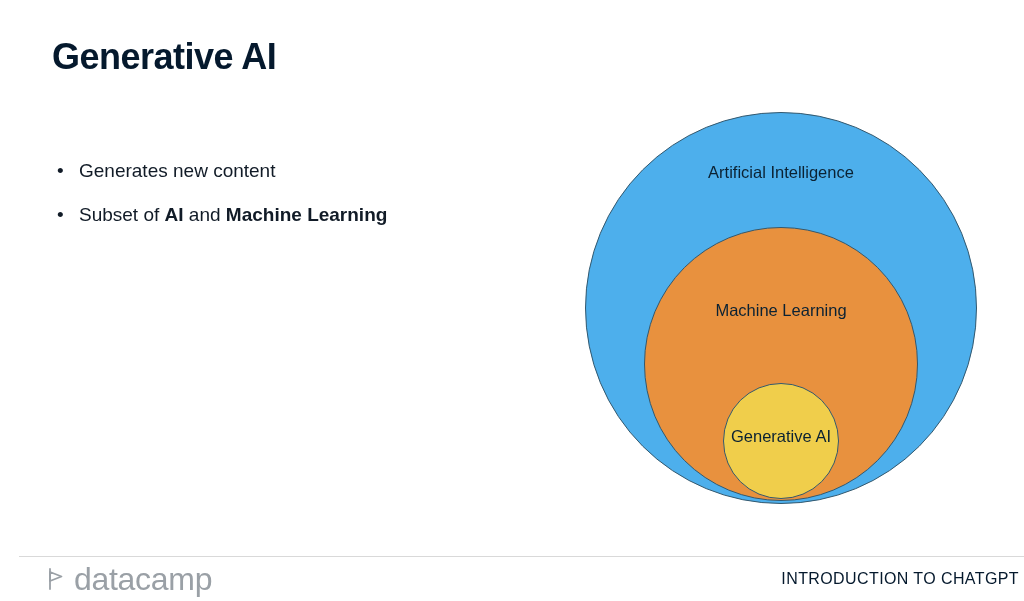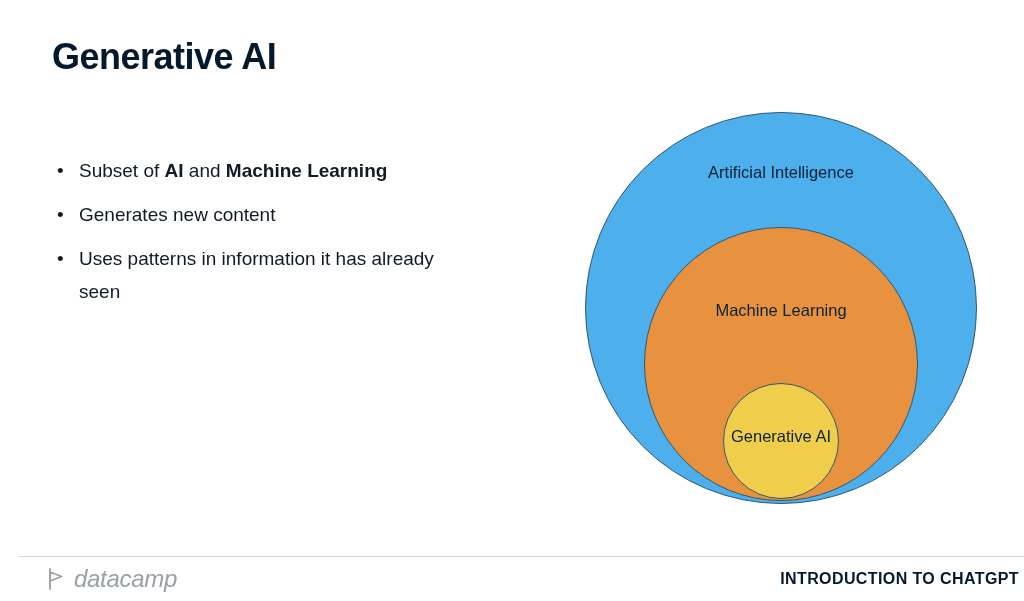--- a/index.html
+++ b/index.html
@@ -98,51 +98,46 @@
     padding: 0 24px;
     background: #ffffff;
   }
   .brand {
     display: flex;
     align-items: center;
     gap: 7px;
     color: #9aa0a6;
   }
   .brand-word {
-    font-size: 24px;
+    font-size: 32px;
     font-weight: 500;
     letter-spacing: -0.3px;
     color: #9aa0a6;
-    font-style: italic;
   }
   .brand-icon svg { display: block; }
   .course {
     font-size: 16px;
-    font-weight: 700;
+    font-weight: 400;
     letter-spacing: 0.4px;
     color: #05192d;
   }
 </style>
 </head>
 <body>
 
 <div class="page">
 
   <h1 class="slide-title">Generative AI</h1>
 
   <ul class="bullets">
     <li>
-      <span>Subset of </span><b>AI</b><span> and </span><b>Machine Learning</b>
-    </li>
-    <li>
       <span>Generates new content</span>
     </li>
     <li>
-      <span class="bline">Uses patterns in information it has already</span>
-      <span class="bline">seen</span>
+      <span>Subset of </span><b>AI</b><span> and </span><b>Machine Learning</b>
     </li>
   </ul>
 
   <div class="diagram">
     <div class="circle c-outer"></div>
     <div class="circle c-middle"></div>
     <div class="circle c-inner"></div>
     <div class="dlabel l-outer">Artificial Intelligence</div>
     <div class="dlabel l-middle">Machine Learning</div>
     <div class="dlabel l-inner">Generative AI</div>

